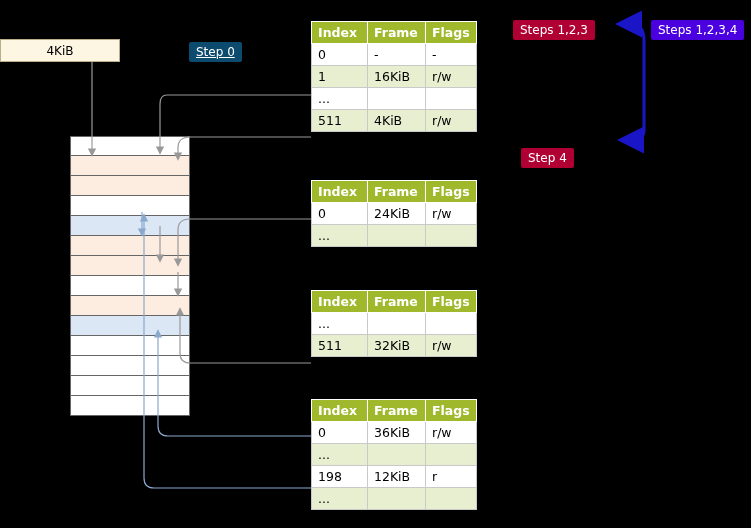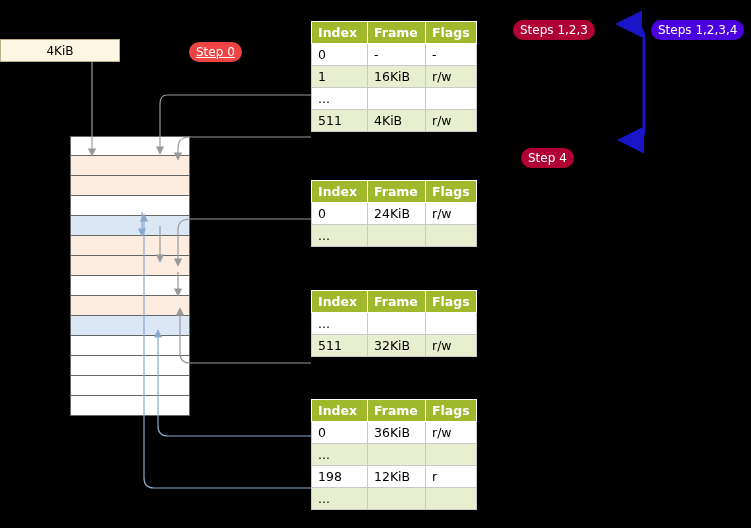--- a/index.html
+++ b/index.html
@@ -61,21 +61,21 @@
     border: 1px solid #666666;
     border-top: none;
   }
   .memrow.first { border-top: 1px solid #666666; }
   
   .steplabel {
     position: absolute;
     color: #ffffff;
     font-size: 12px;
     padding: 3px 7px;
-    border-radius: 10px;
+    border-radius: 2px;
     white-space: nowrap;
   }
   
   .ptable {
     position: absolute;
     border-collapse: collapse;
     font-size: 12.5px;
     color: #000000;
   }
   .ptable th {
@@ -120,21 +120,21 @@
       <div class="memrow" style="top: 120px; background: rgb(253, 236, 224);"></div>
       <div class="memrow" style="top: 140px; background: rgb(255, 255, 255);"></div>
       <div class="memrow" style="top: 160px; background: rgb(253, 236, 224);"></div>
       <div class="memrow" style="top: 180px; background: rgb(219, 231, 245);"></div>
       <div class="memrow" style="top: 200px; background: rgb(255, 255, 255);"></div>
       <div class="memrow" style="top: 220px; background: rgb(255, 255, 255);"></div>
       <div class="memrow" style="top: 240px; background: rgb(255, 255, 255);"></div>
       <div class="memrow" style="top: 260px; background: rgb(255, 255, 255);"></div>
     </div>
 
-  <div class="steplabel" style="background: #ef4444; left: 189px; top: 42px; text-decoration: underline;">Step 0</div>
+  <div class="steplabel" style="background: #0c4a6e; left: 189px; top: 42px; text-decoration: underline;">Step 0</div>
   <div class="steplabel" style="background: rgb(176, 0, 51); left: 513px; top: 20px;">Steps 1,2,3</div>
   <div class="steplabel" style="background: rgb(75, 0, 224); left: 651px; top: 20px;">Steps 1,2,3,4</div>
   <div class="steplabel" style="background: rgb(176, 0, 51); left: 521px; top: 148px;">Step 4</div>
 
   <svg class="lines" viewBox="0 0 751 528">
     <defs>
       <marker id="ah-gray" markerWidth="7" markerHeight="7" refX="3" refY="3.5" orient="auto">
         <path d="M0,0 L7,3.5 L0,7 z" fill="#999999"></path>
       </marker>
       <marker id="ah-blue" markerWidth="7" markerHeight="7" refX="3" refY="3.5" orient="auto">

